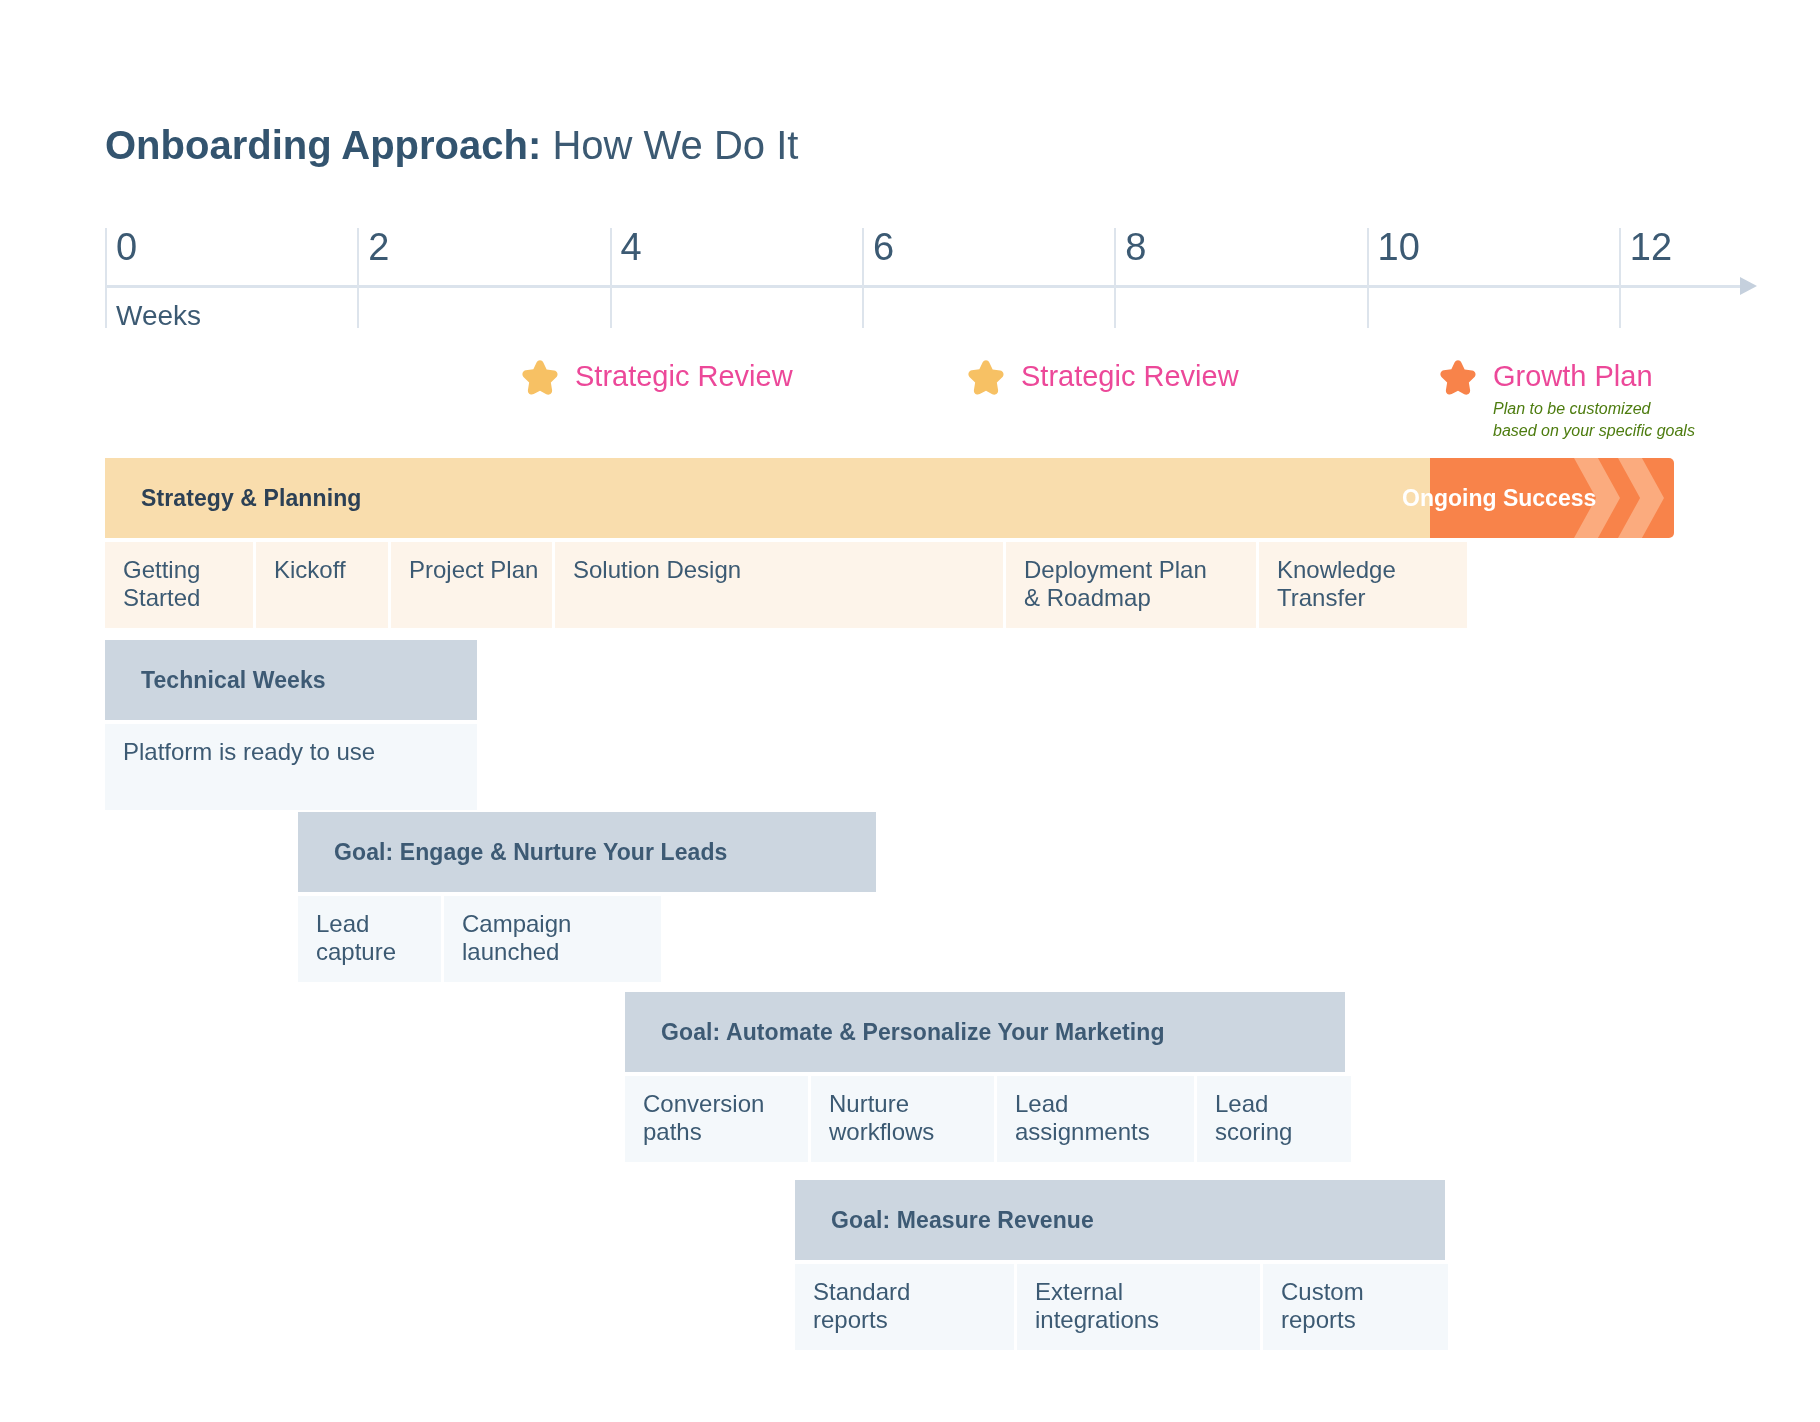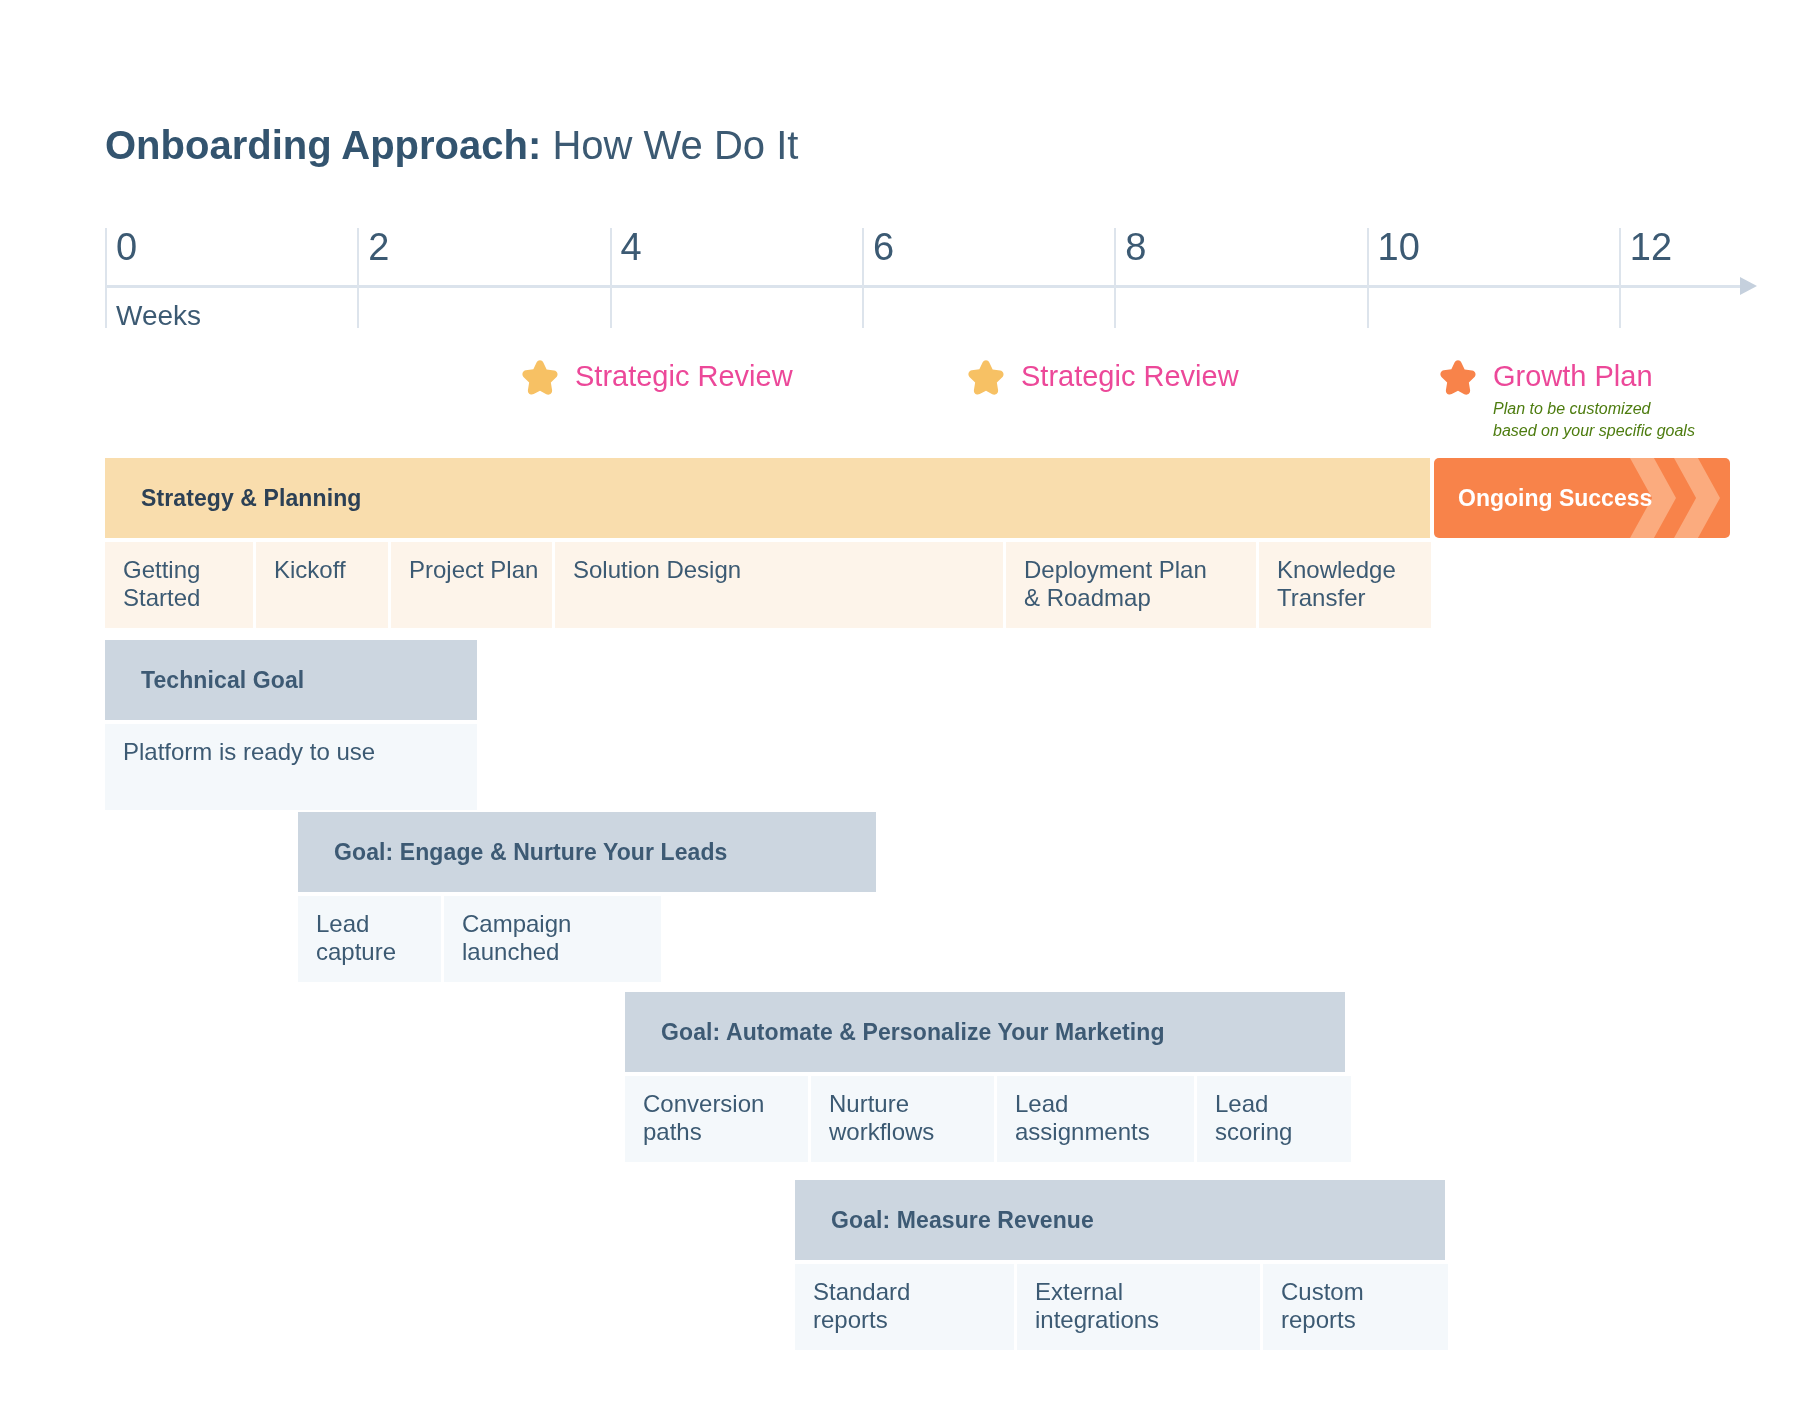--- a/index.html
+++ b/index.html
@@ -129,21 +129,21 @@
     line-height: 1.17;
     color: #3c5a73;
     overflow: hidden;
   }
   .subcell.cream { background: #fdf4ea; }
   .subcell.frost { background: #f4f8fb; }
 
   
   #ongoing-success {
     position: absolute;
-    left: 1434px;
+    left: 1378px;
     top: 458px;
     width: 296px;
     height: 80px;
   }
   #ongoing-success .os-body {
     position: absolute;
     inset: 0;
     background: #f8834a;
     border-radius: 5px;
   }
@@ -236,25 +236,25 @@
 
 <div id="lanes-layer">
     <div class="lane" style="left: 105px; top: 458px; width: 1325px;">
       <div class="lane-header amber">Strategy &amp; Planning</div>
       <div class="subrow">
         <div class="subcell cream" style="width: 148px; flex: 0 0 auto;">Getting<br>Started</div>
         <div class="subcell cream" style="width: 132px; flex: 0 0 auto;">Kickoff</div>
         <div class="subcell cream" style="width: 161px; flex: 0 0 auto;">Project Plan</div>
         <div class="subcell cream" style="width: 448px; flex: 0 0 auto;">Solution Design</div>
         <div class="subcell cream" style="width: 250px; flex: 0 0 auto;">Deployment Plan<br>&amp; Roadmap</div>
-        <div class="subcell cream" style="width: 172px; flex: 0 0 auto;">Knowledge<br>Transfer</div>
+        <div class="subcell cream" style="width: 208px; flex: 0 0 auto;">Knowledge<br>Transfer</div>
       </div>
     </div>
     <div class="lane" style="left: 105px; top: 640px; width: 372px;">
-      <div class="lane-header slate">Technical Goal</div>
+      <div class="lane-header slate">Technical Weeks</div>
       <div class="subrow">
         <div class="subcell frost" style="width: 372px; flex: 0 0 auto;">Platform is ready to use</div>
       </div>
     </div>
     <div class="lane" style="left: 298px; top: 812px; width: 578px;">
       <div class="lane-header slate">Goal: Engage &amp; Nurture Your Leads</div>
       <div class="subrow">
         <div class="subcell frost" style="width: 143px; flex: 0 0 auto;">Lead<br>capture</div>
         <div class="subcell frost" style="width: 217px; flex: 0 0 auto;">Campaign<br>launched</div>
       </div>

